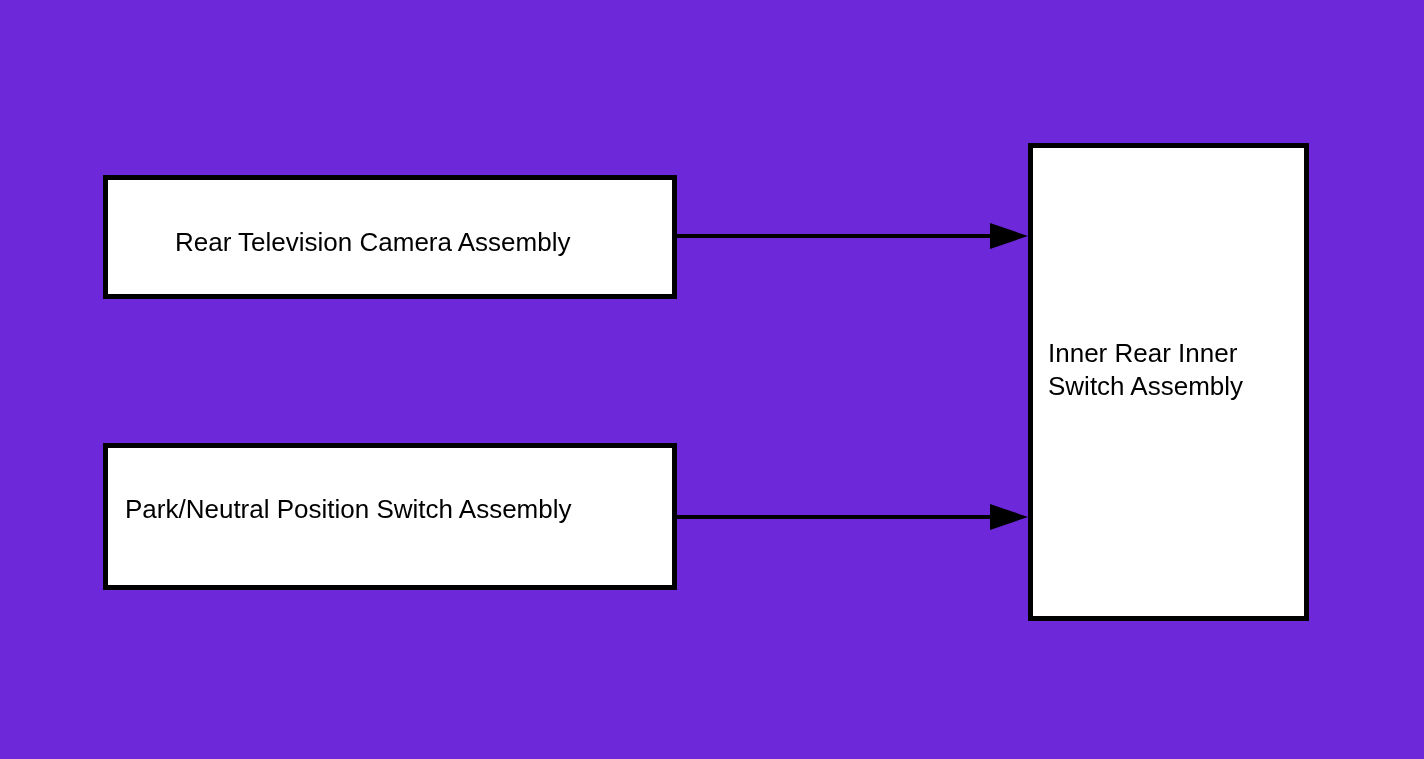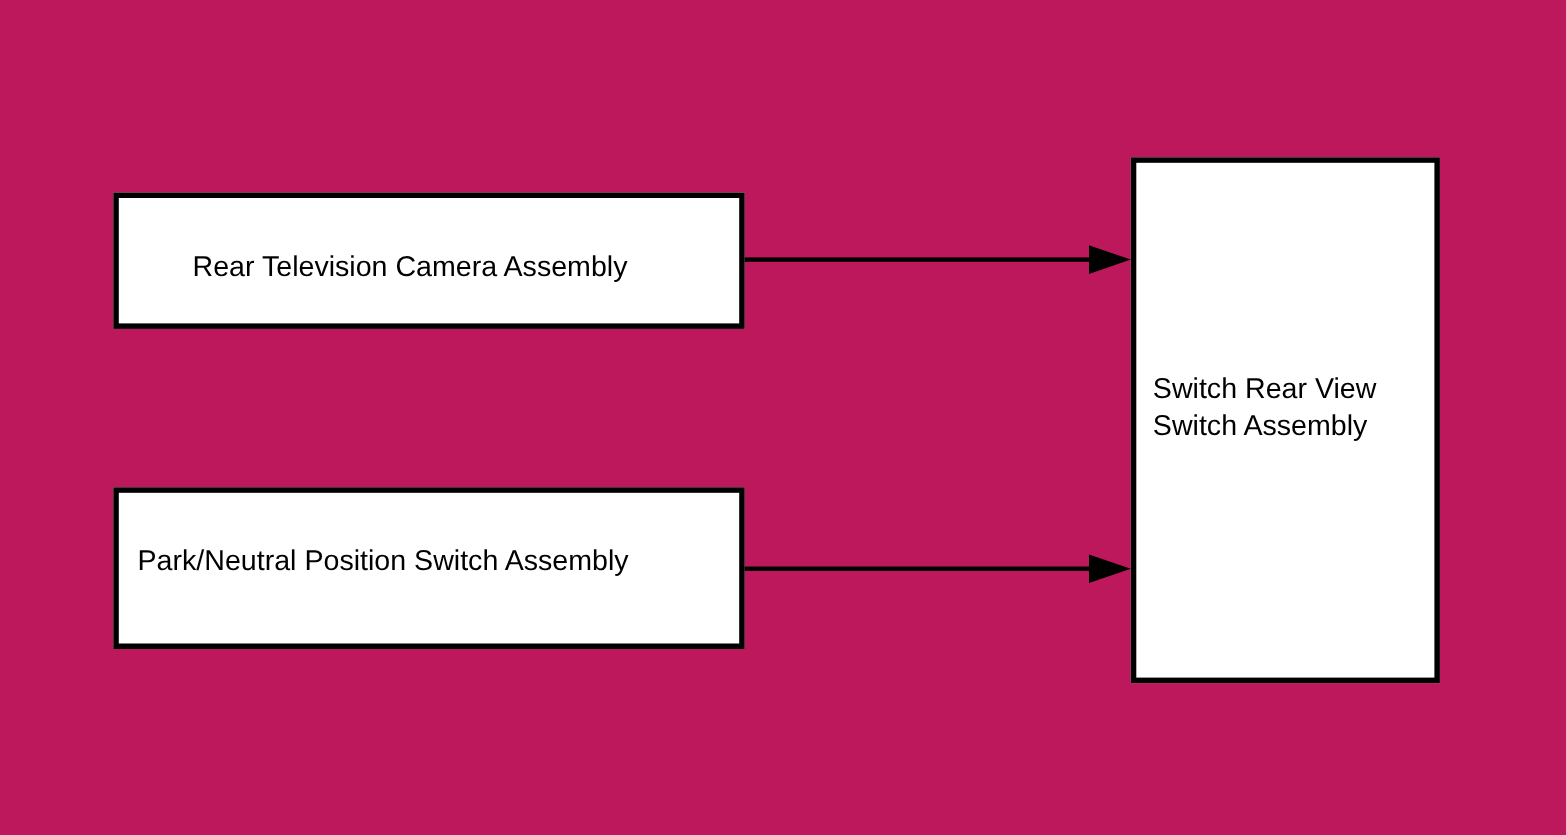--- a/index.html
+++ b/index.html
@@ -12,21 +12,21 @@
     background: #ffffff;
     position: relative;
     font-family: "Liberation Sans", sans-serif;
     color: #000000;
     overflow: hidden;
   }
   .canvas {
     position: absolute;
     left: 0; top: 0;
     width: 1424px; height: 759px;
-    background: #be185d;
+    background: #6d28d9;
   }
   .node {
     position: absolute;
     box-sizing: border-box;
     border: 5px solid #000000;
     background: #ffffff;
     display: flex;
     align-items: center;
     font-size: 26px;
     line-height: 33px;
@@ -89,21 +89,21 @@
   <div class="node" id="node-camera">
     <span class="node-label">Rear Television Camera Assembly</span>
   </div>
 
   <div class="node" id="node-switch">
     <span class="node-label">Park/Neutral Position Switch Assembly</span>
   </div>
 
   <div class="node" id="node-mirror">
     <span class="node-label">
-      <span>Switch Rear View</span><br>
+      <span>Inner Rear Inner</span><br>
       <span>Switch Assembly</span>
     </span>
   </div>
 
   <div class="arrow-line" id="arrow-camera-line"></div>
   <div class="arrow-head" id="arrow-camera-head"></div>
 
   <div class="arrow-line" id="arrow-switch-line"></div>
   <div class="arrow-head" id="arrow-switch-head"></div>
 

